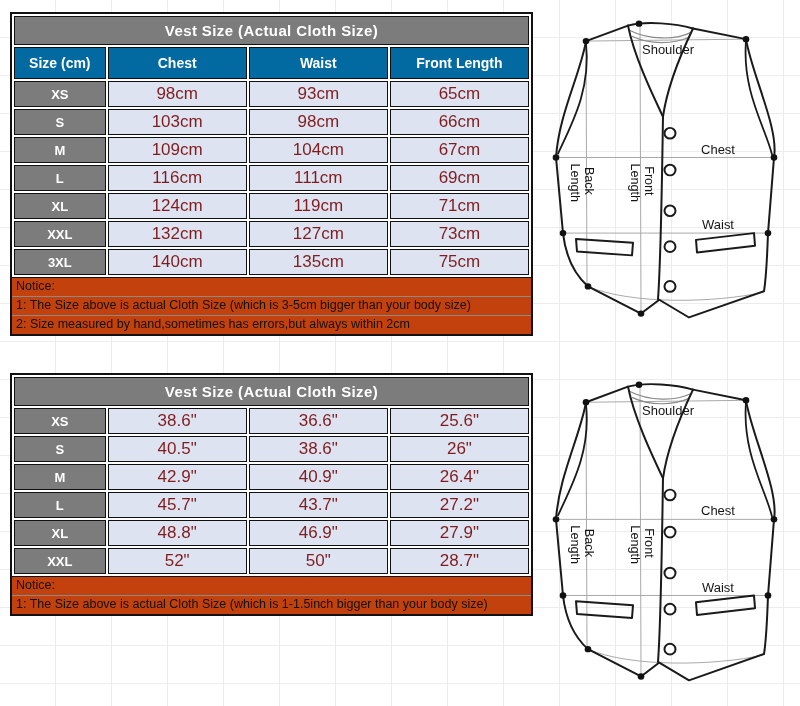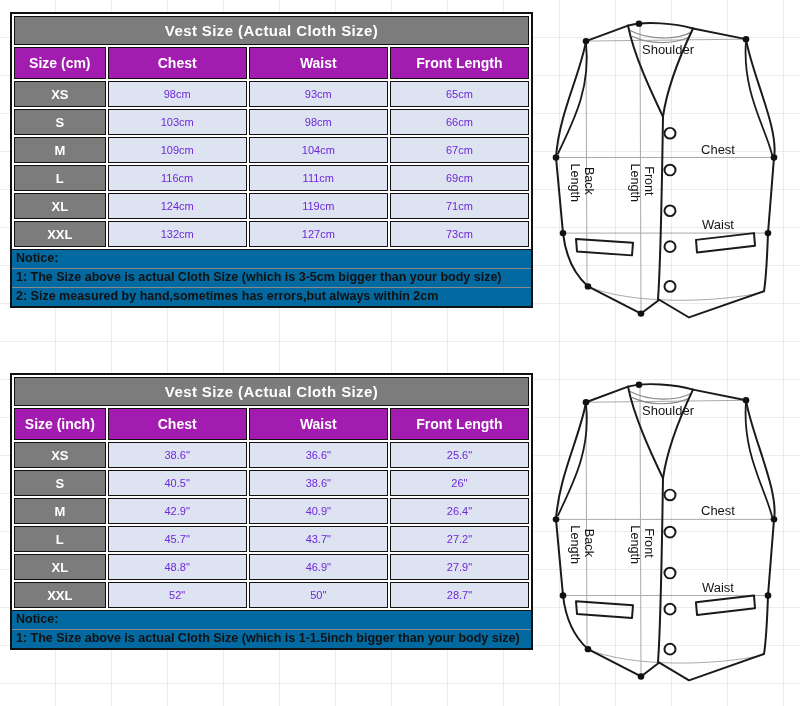--- a/index.html
+++ b/index.html
@@ -15,25 +15,25 @@
     overflow:hidden;
   }
   .panel{display:flex;align-items:flex-start;margin-bottom:37px;}
   .table-wrap{width:523px;border:2px solid #111;background:#fff;box-sizing:border-box;}
   table.size{width:100%;border-collapse:separate;border-spacing:2px;table-layout:fixed;}
   table.size th, table.size td{border:1px solid #111;padding:0;}
   th.title{
     background:#7c7c7c;color:#fff;font-size:15px;font-weight:bold;
     height:27px;text-align:center;letter-spacing:.4px;
   }
-  th.col{background:#a21caf;color:#fff;font-size:14px;font-weight:bold;height:30px;text-align:center;}
+  th.col{background:#0369a1;color:#fff;font-size:14px;font-weight:bold;height:30px;text-align:center;}
   th.sz{background:#7c7c7c;color:#fff;font-size:13px;font-weight:bold;height:24px;text-align:center;}
-  td.val{background:#dee3f2;color:#6d28d9;font-size:11px;text-align:center;height:24px;}
+  td.val{background:#dee3f2;color:#7f1d1d;font-size:17px;text-align:center;height:24px;}
   col.c-size{width:18%;} col.c-other{width:27.33%;}
-  .notice{border-top:1px solid #111;background:#0369a1;font-weight:bold;}
+  .notice{border-top:1px solid #111;background:#c2410c;}
   .nline{font-size:12.5px;line-height:15px;padding:1px 4px 2px;border-bottom:1px solid #8a8a8a;}
   .nline:last-child{border-bottom:none;}
   .vest{margin-left:13px;width:250px;}
   svg text{font-size:13px;fill:#151515;}
   .mline{stroke:#a8a8a8;stroke-width:1;fill:none;}
   .collar{stroke:#8a8a8a;stroke-width:1.2;fill:none;}
   .outline{stroke:#1a1a1a;stroke-width:2;fill:none;stroke-linejoin:round;stroke-linecap:round;}
   .thin{stroke-width:1.8;}
   .dot{fill:#111;stroke:none;}
   .btn{fill:#fff;stroke:#1a1a1a;stroke-width:2;}
@@ -90,20 +90,26 @@
         <td class="val">124cm</td>
         <td class="val">119cm</td>
         <td class="val">71cm</td>
       </tr>
       <tr>
         <th class="sz">XXL</th>
         <td class="val">132cm</td>
         <td class="val">127cm</td>
         <td class="val">73cm</td>
       </tr>
+      <tr>
+        <th class="sz">3XL</th>
+        <td class="val">140cm</td>
+        <td class="val">135cm</td>
+        <td class="val">75cm</td>
+      </tr>
     </tbody>
       </table>
     <div class="notice">
       <div class="nline">Notice:</div>
       <div class="nline">1:  The Size above is actual Cloth Size (which is 3-5cm bigger than your body size)</div>
       <div class="nline">2:  Size measured by hand,sometimes has errors,but always within 2cm</div>
     </div>
   </div>
 
   <div class="vest">
@@ -169,26 +175,20 @@
           <col class="c-size">
           <col class="c-other">
           <col class="c-other">
           <col class="c-other">
         </colgroup>
       <tbody>
           <tr>
             <th class="title" colspan="4">Vest Size (Actual Cloth Size)</th>
           </tr>
       <tr>
-        <th class="col">Size (inch)</th>
-        <th class="col">Chest</th>
-        <th class="col">Waist</th>
-        <th class="col">Front Length</th>
-      </tr>
-      <tr>
         <th class="sz">XS</th>
         <td class="val">38.6"</td>
         <td class="val">36.6"</td>
         <td class="val">25.6"</td>
       </tr>
       <tr>
         <th class="sz">S</th>
         <td class="val">40.5"</td>
         <td class="val">38.6"</td>
         <td class="val">26"</td>

